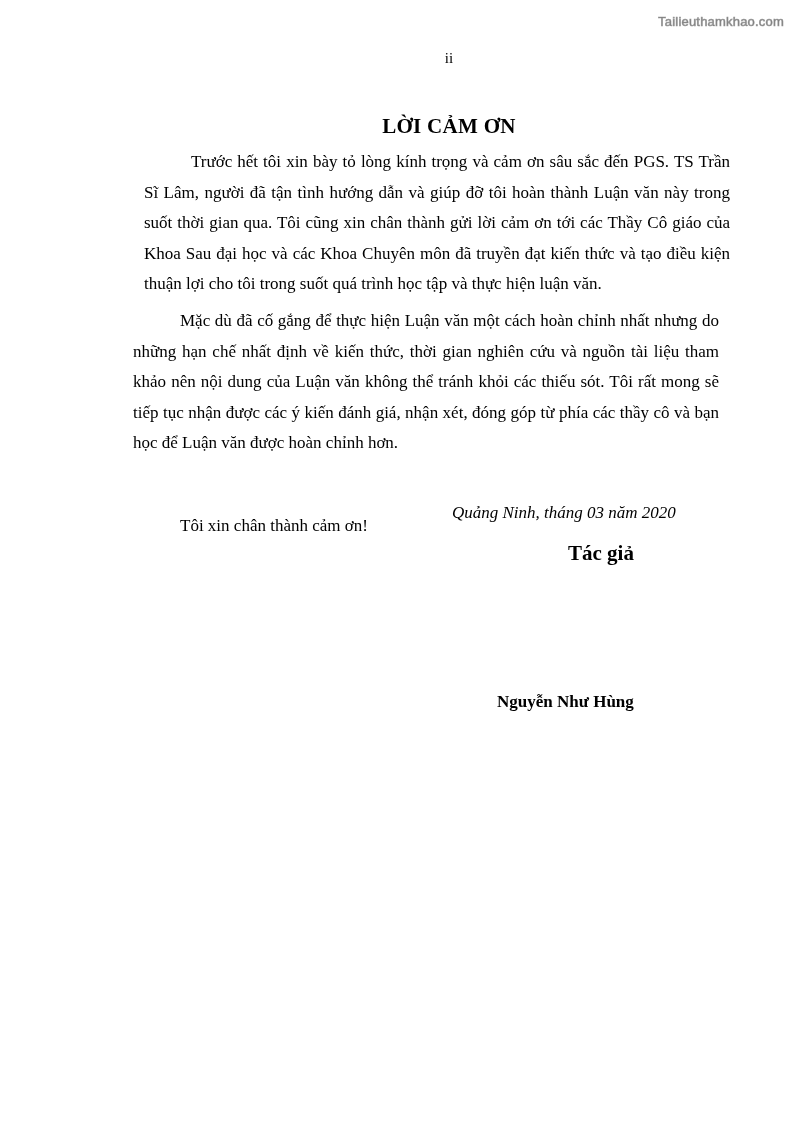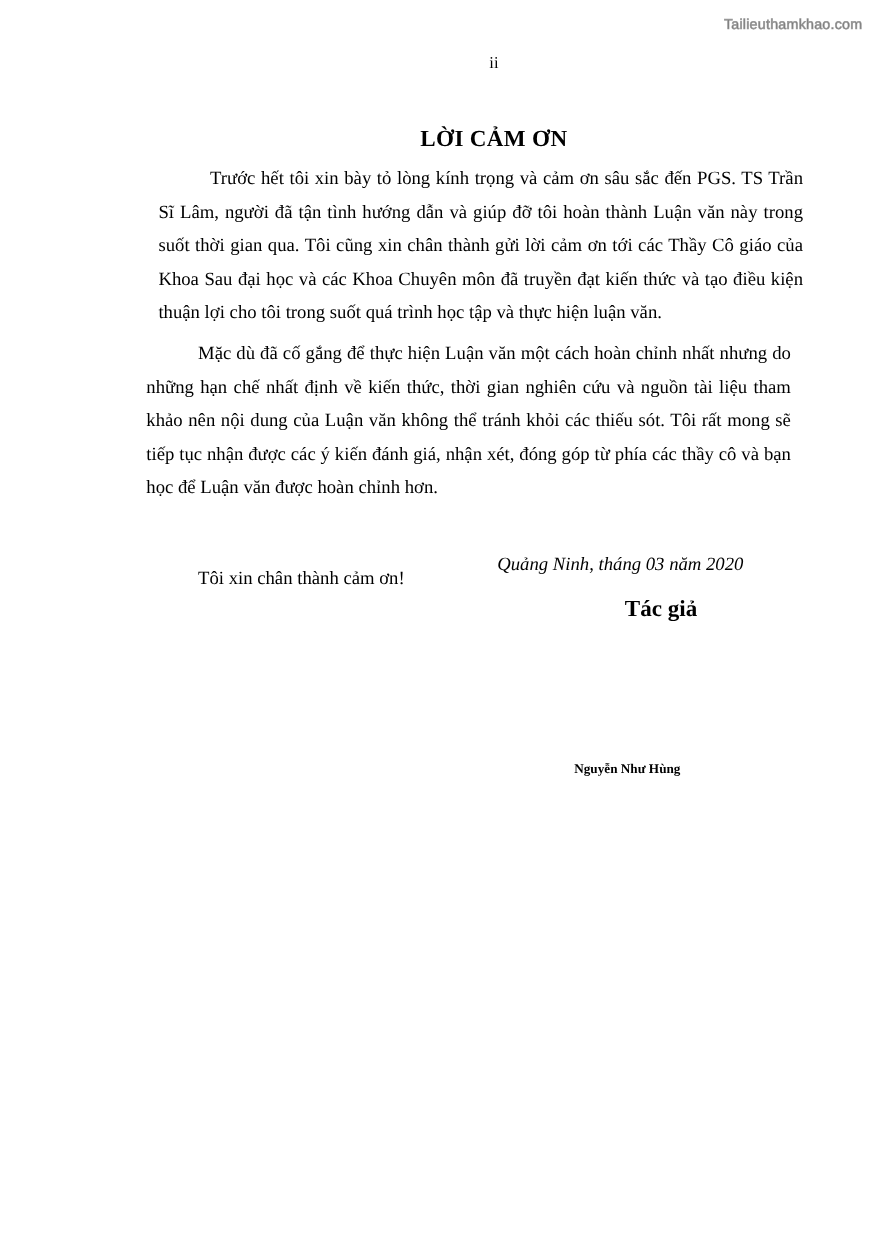--- a/index.html
+++ b/index.html
@@ -68,22 +68,22 @@
     .author-label {
       position: absolute;
       top: 541px;
       left: 568px;
       font-size: 21px;
       font-weight: bold;
     }
     .author-name {
       position: absolute;
       top: 692px;
-      left: 522px;
-      font-size: 12px;
+      left: 497px;
+      font-size: 17px;
       font-weight: bold;
     }
   </style>
 </head>
 <body>
 
 <div class="watermark">Tailieuthamkhao.com</div>
 
 <div class="page-number">ii</div>
 

